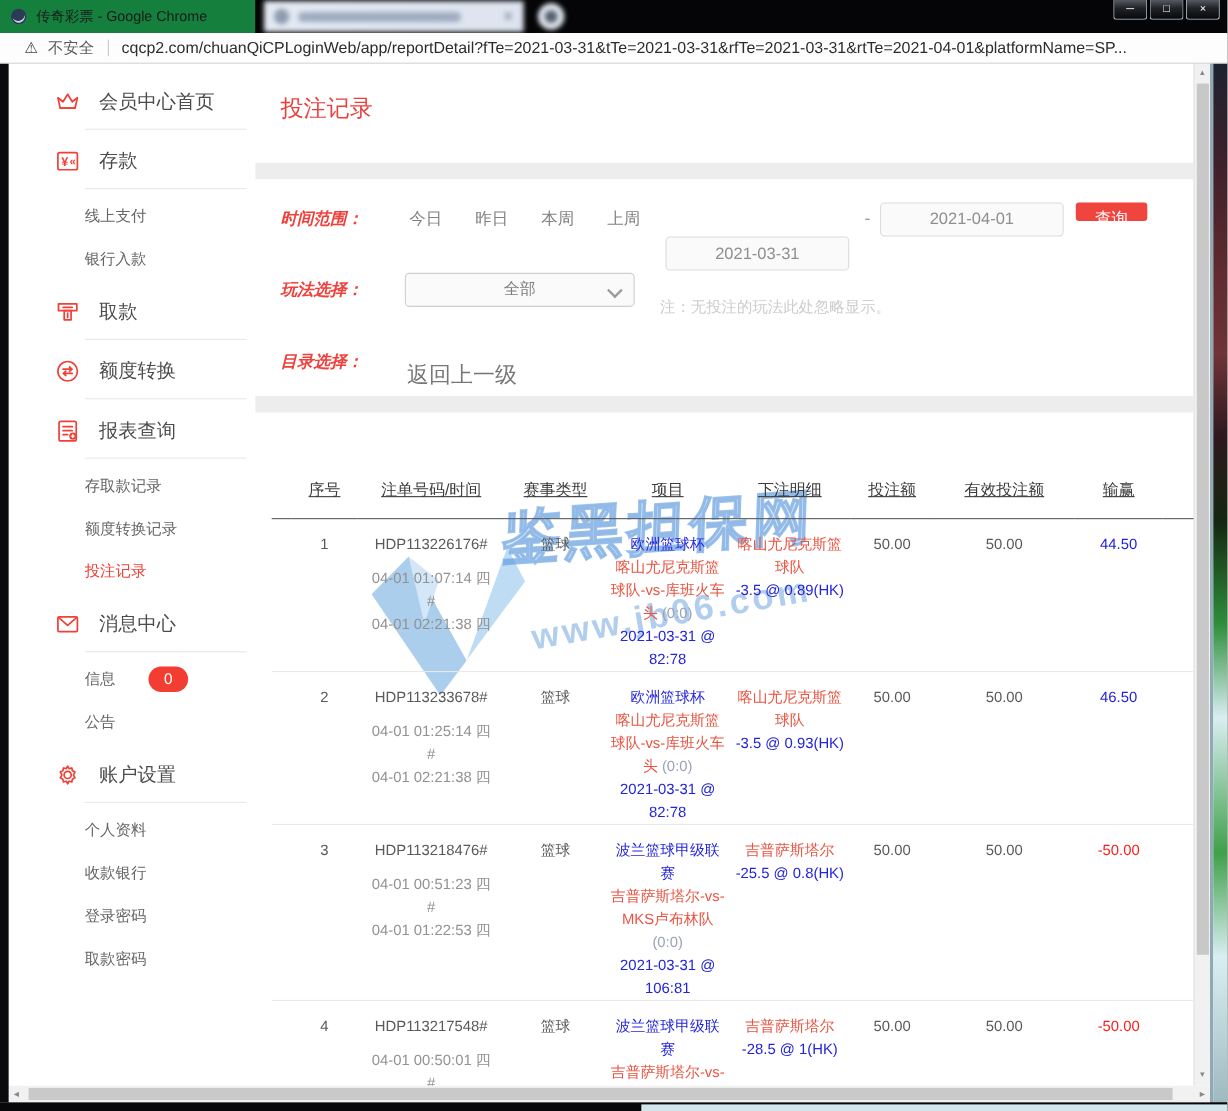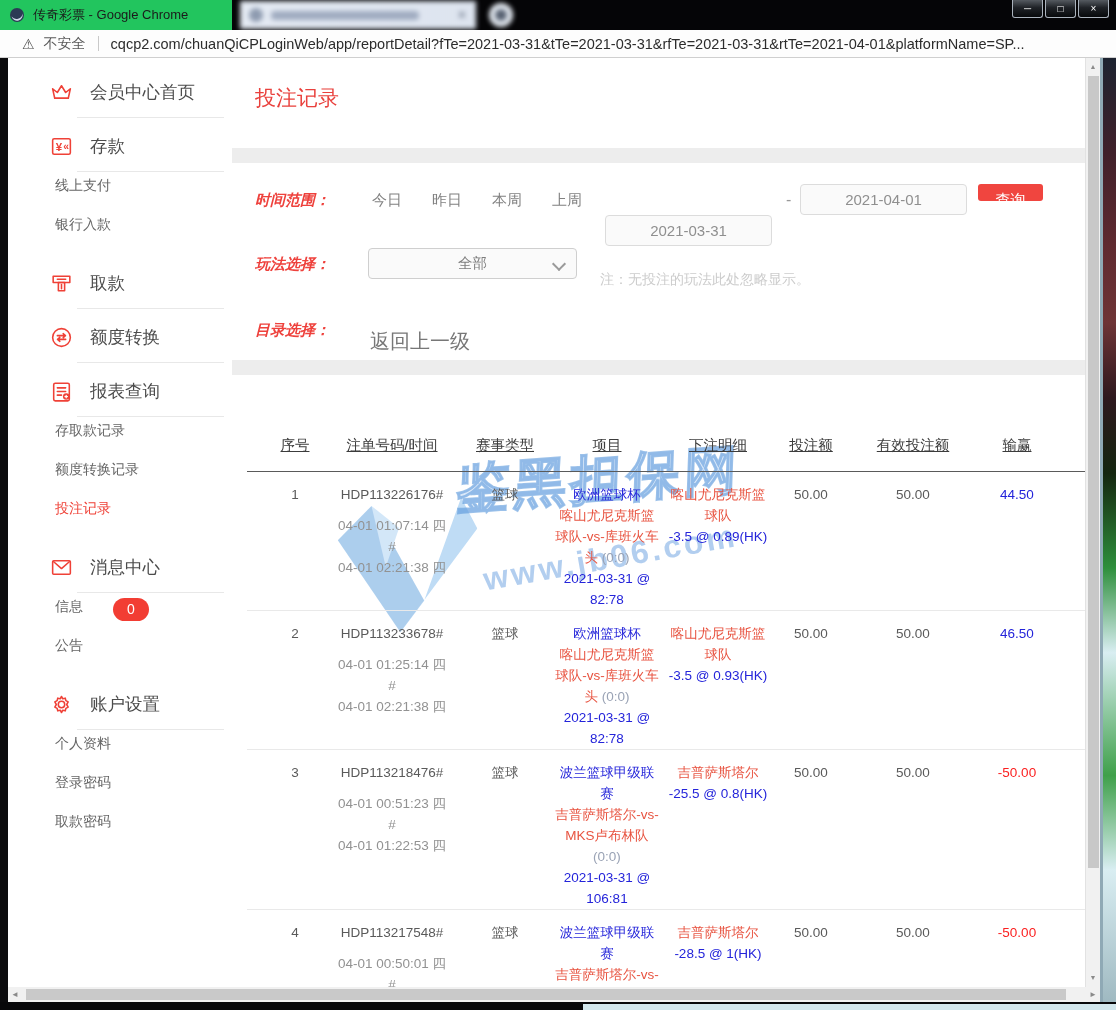--- a/index.html
+++ b/index.html
@@ -1,20 +1,20 @@
 <!DOCTYPE html>
 <html><head>
 <meta charset="utf-8">
 <style>
   html,body{margin:0;padding:0;background:#777;}
   .screen{position:relative;width:1116px;height:1010px;background:#fff;overflow:hidden;
           font-family:"Liberation Sans","DejaVu Sans",sans-serif;}
   
   .titlebar{position:absolute;left:0;top:0;width:1116px;height:30px;background:#050507;}
-  .tb-left{position:absolute;left:0;top:0;width:232px;height:30px;background:#22c55e;display:flex;align-items:center;padding-left:9px;box-sizing:border-box;gap:8px;}
+  .tb-left{position:absolute;left:0;top:0;width:232px;height:30px;background:#15803d;display:flex;align-items:center;padding-left:9px;box-sizing:border-box;gap:8px;}
   .tb-title{font-size:13px;color:#1b1b1b;white-space:nowrap;}
   .blur-tab{position:absolute;left:240px;top:1px;width:236px;height:28px;background:linear-gradient(90deg,#e4eaf3,#dde4ef);filter:blur(2.5px);display:flex;align-items:center;gap:8px;padding:0 9px;box-sizing:border-box;}
   .bt-fav{width:14px;height:14px;border-radius:50%;background:#8e9bb0;}
   .bt-line{width:148px;height:9px;background:#9fabc0;border-radius:4px;}
   .bt-x{color:#6b7688;font-size:12px;margin-left:auto;}
   .blur-plus{position:absolute;left:489px;top:3px;width:24px;height:24px;border-radius:50%;background:#e6ecf4;filter:blur(2.5px);}
   .bp-core{margin:6px;width:12px;height:12px;border-radius:50%;background:#566070;}
   .win-controls{position:absolute;right:7px;top:0;display:flex;gap:2px;}
   .winbtn{width:31px;height:18px;box-sizing:border-box;border:1px solid #aab3bd;border-top:none;border-radius:0 0 3px 3px;
           background:linear-gradient(180deg,rgba(150,160,170,.55),rgba(45,50,56,.65) 45%,rgba(8,10,12,.85));
@@ -31,21 +31,21 @@
   .right-strip{position:absolute;left:1103px;top:58px;width:13px;height:944px;
     background:linear-gradient(180deg,#1d2330 0%,#40202a 10%,#602a30 20%,#6e3436 28%,#2e181e 36%,#14260f 44%,#2e8f3c 54%,#d9eef2 63%,#3fa04a 76%,#d9eef2 86%,#9fb9c1 100%);}
   .bottom-strip{position:absolute;left:0;top:1002px;width:1116px;height:8px;background:#08080a;}
   .bottom-light{position:absolute;left:583px;top:1004px;width:533px;height:6px;background:#d2e6ec;}
   
   .sidebar{position:absolute;left:8px;top:58px;width:224px;height:929px;background:#fff;box-sizing:border-box;padding-top:14px;overflow:hidden;}
   .side-header{height:40px;display:flex;align-items:center;padding-left:40px;gap:16px;font-size:17.5px;color:#4c4c4c;cursor:pointer;}
   .side-icon{width:26px;height:26px;color:#ef4137;display:flex;align-items:center;justify-content:center;}
   .side-icon svg{width:25px;height:25px;}
   .side-divider{height:1px;background:#e8e8e8;margin:5px 8px 5px 69px;}
-  .side-sub{height:39px;display:flex;padding-left:47px;font-size:14px;color:#666;cursor:pointer;}
+  .side-sub{height:39px;display:flex;align-items:center;padding-left:69px;font-size:14px;color:#666;cursor:pointer;}
   .side-sub.active{color:#ef4137;}
   .side-section{margin-bottom:8px;}
   .badge{margin-left:30px;background:#f23d33;color:#fff;border-radius:12px;min-width:36px;height:23px;line-height:23px;text-align:center;font-size:14px;}
   
   .main{position:absolute;left:232px;top:58px;width:853px;height:929px;background:#fff;overflow:hidden;}
   .page-title{position:absolute;left:23px;top:26px;font-size:21px;color:#e9413d;}
   .band{position:absolute;left:0;width:853px;height:15px;background:#ededed;}
   #band1{top:90px;} #band2{top:302px;}
   .f-row{position:absolute;left:23px;width:825px;}
   #frow1{top:125px;height:33px;} #frow2{top:190px;height:31px;} #frow3{top:256px;height:20px;}
@@ -236,20 +236,23 @@
               <svg viewBox="0 0 24 24" fill="none" stroke="currentColor" stroke-width="1.5" stroke-linecap="round" stroke-linejoin="round">
                 <circle cx="12" cy="12" r="3.1"></circle>
                 <path d="M12 4.3 l1.2 2.2 2.4 -.6 .6 2.4 2.2 1.2 -1.4 2.5 1.4 2.5 -2.2 1.2 -.6 2.4 -2.4 -.6 -1.2 2.2 -1.2 -2.2 -2.4 .6 -.6 -2.4 -2.2 -1.2 1.4 -2.5 -1.4 -2.5 2.2 -1.2 .6 -2.4 2.4 .6 z"></path>
               </svg>
             </span>
                  <span class="side-label">账户设置</span>
           </div>
           <div class="side-divider"></div>
           <div class="side-sub">
             <span>个人资料</span>
+          </div>
+          <div class="side-sub">
+            <span>收款银行</span>
           </div>
           <div class="side-sub">
             <span>登录密码</span>
           </div>
           <div class="side-sub">
             <span>取款密码</span>
           </div>
         </div>
       </div>
   </div>

